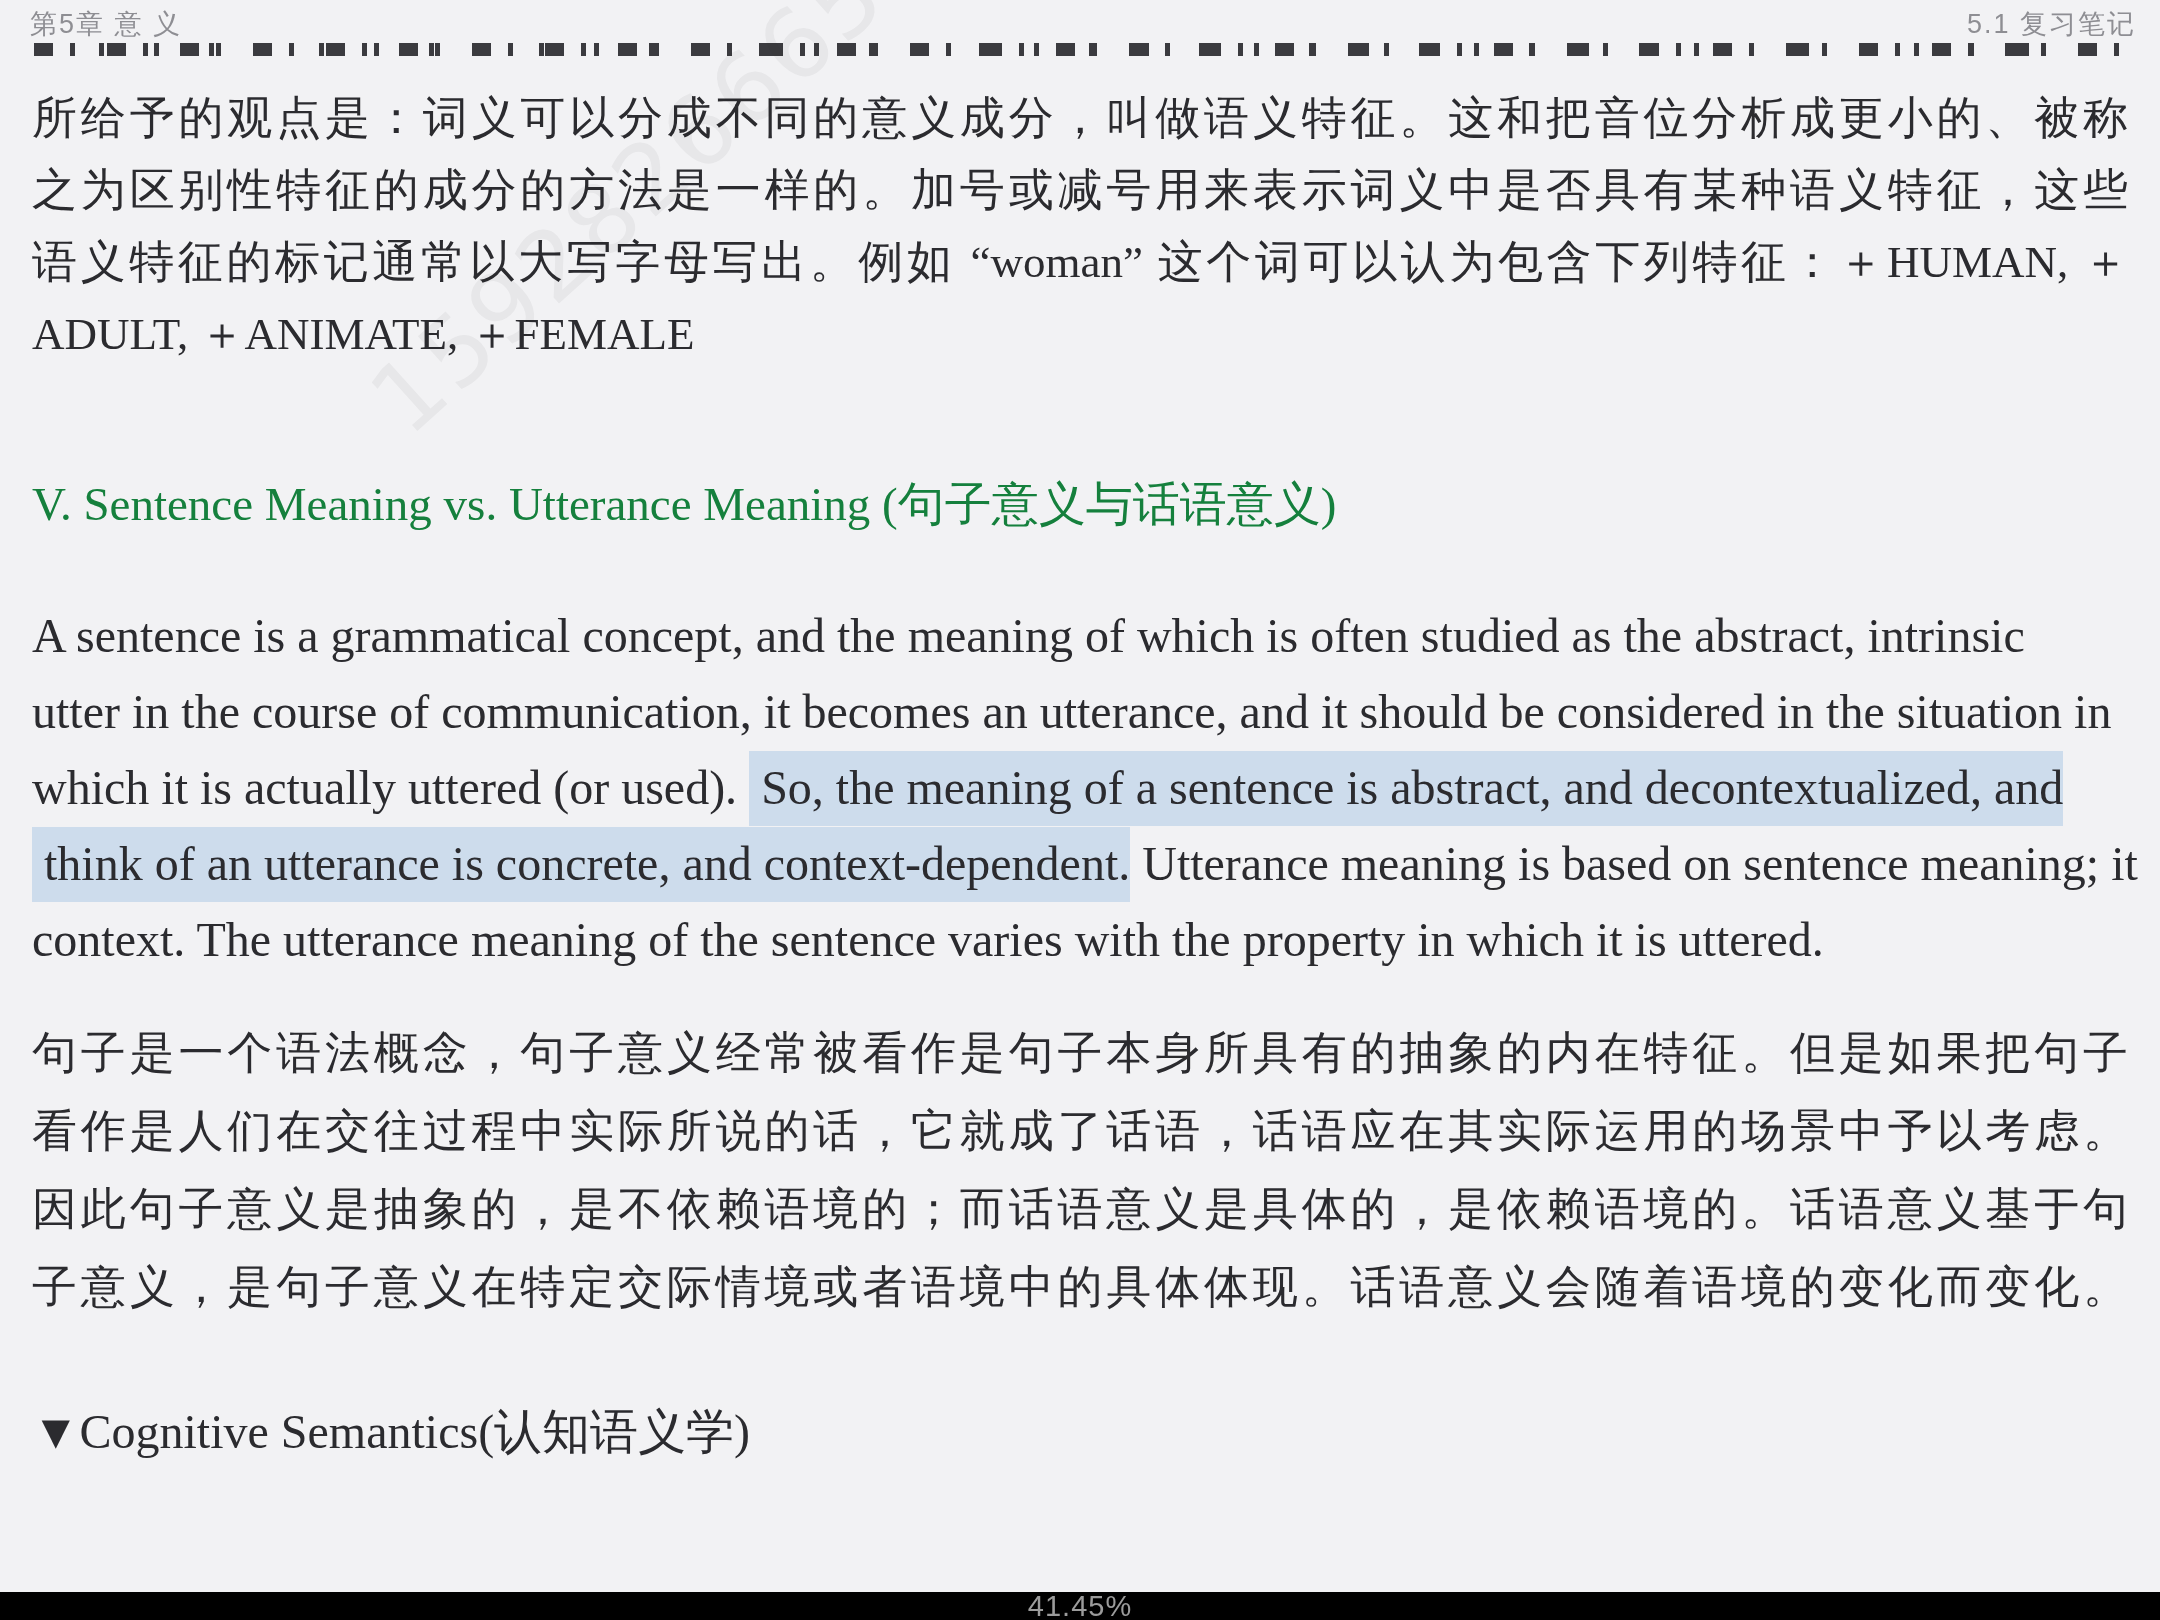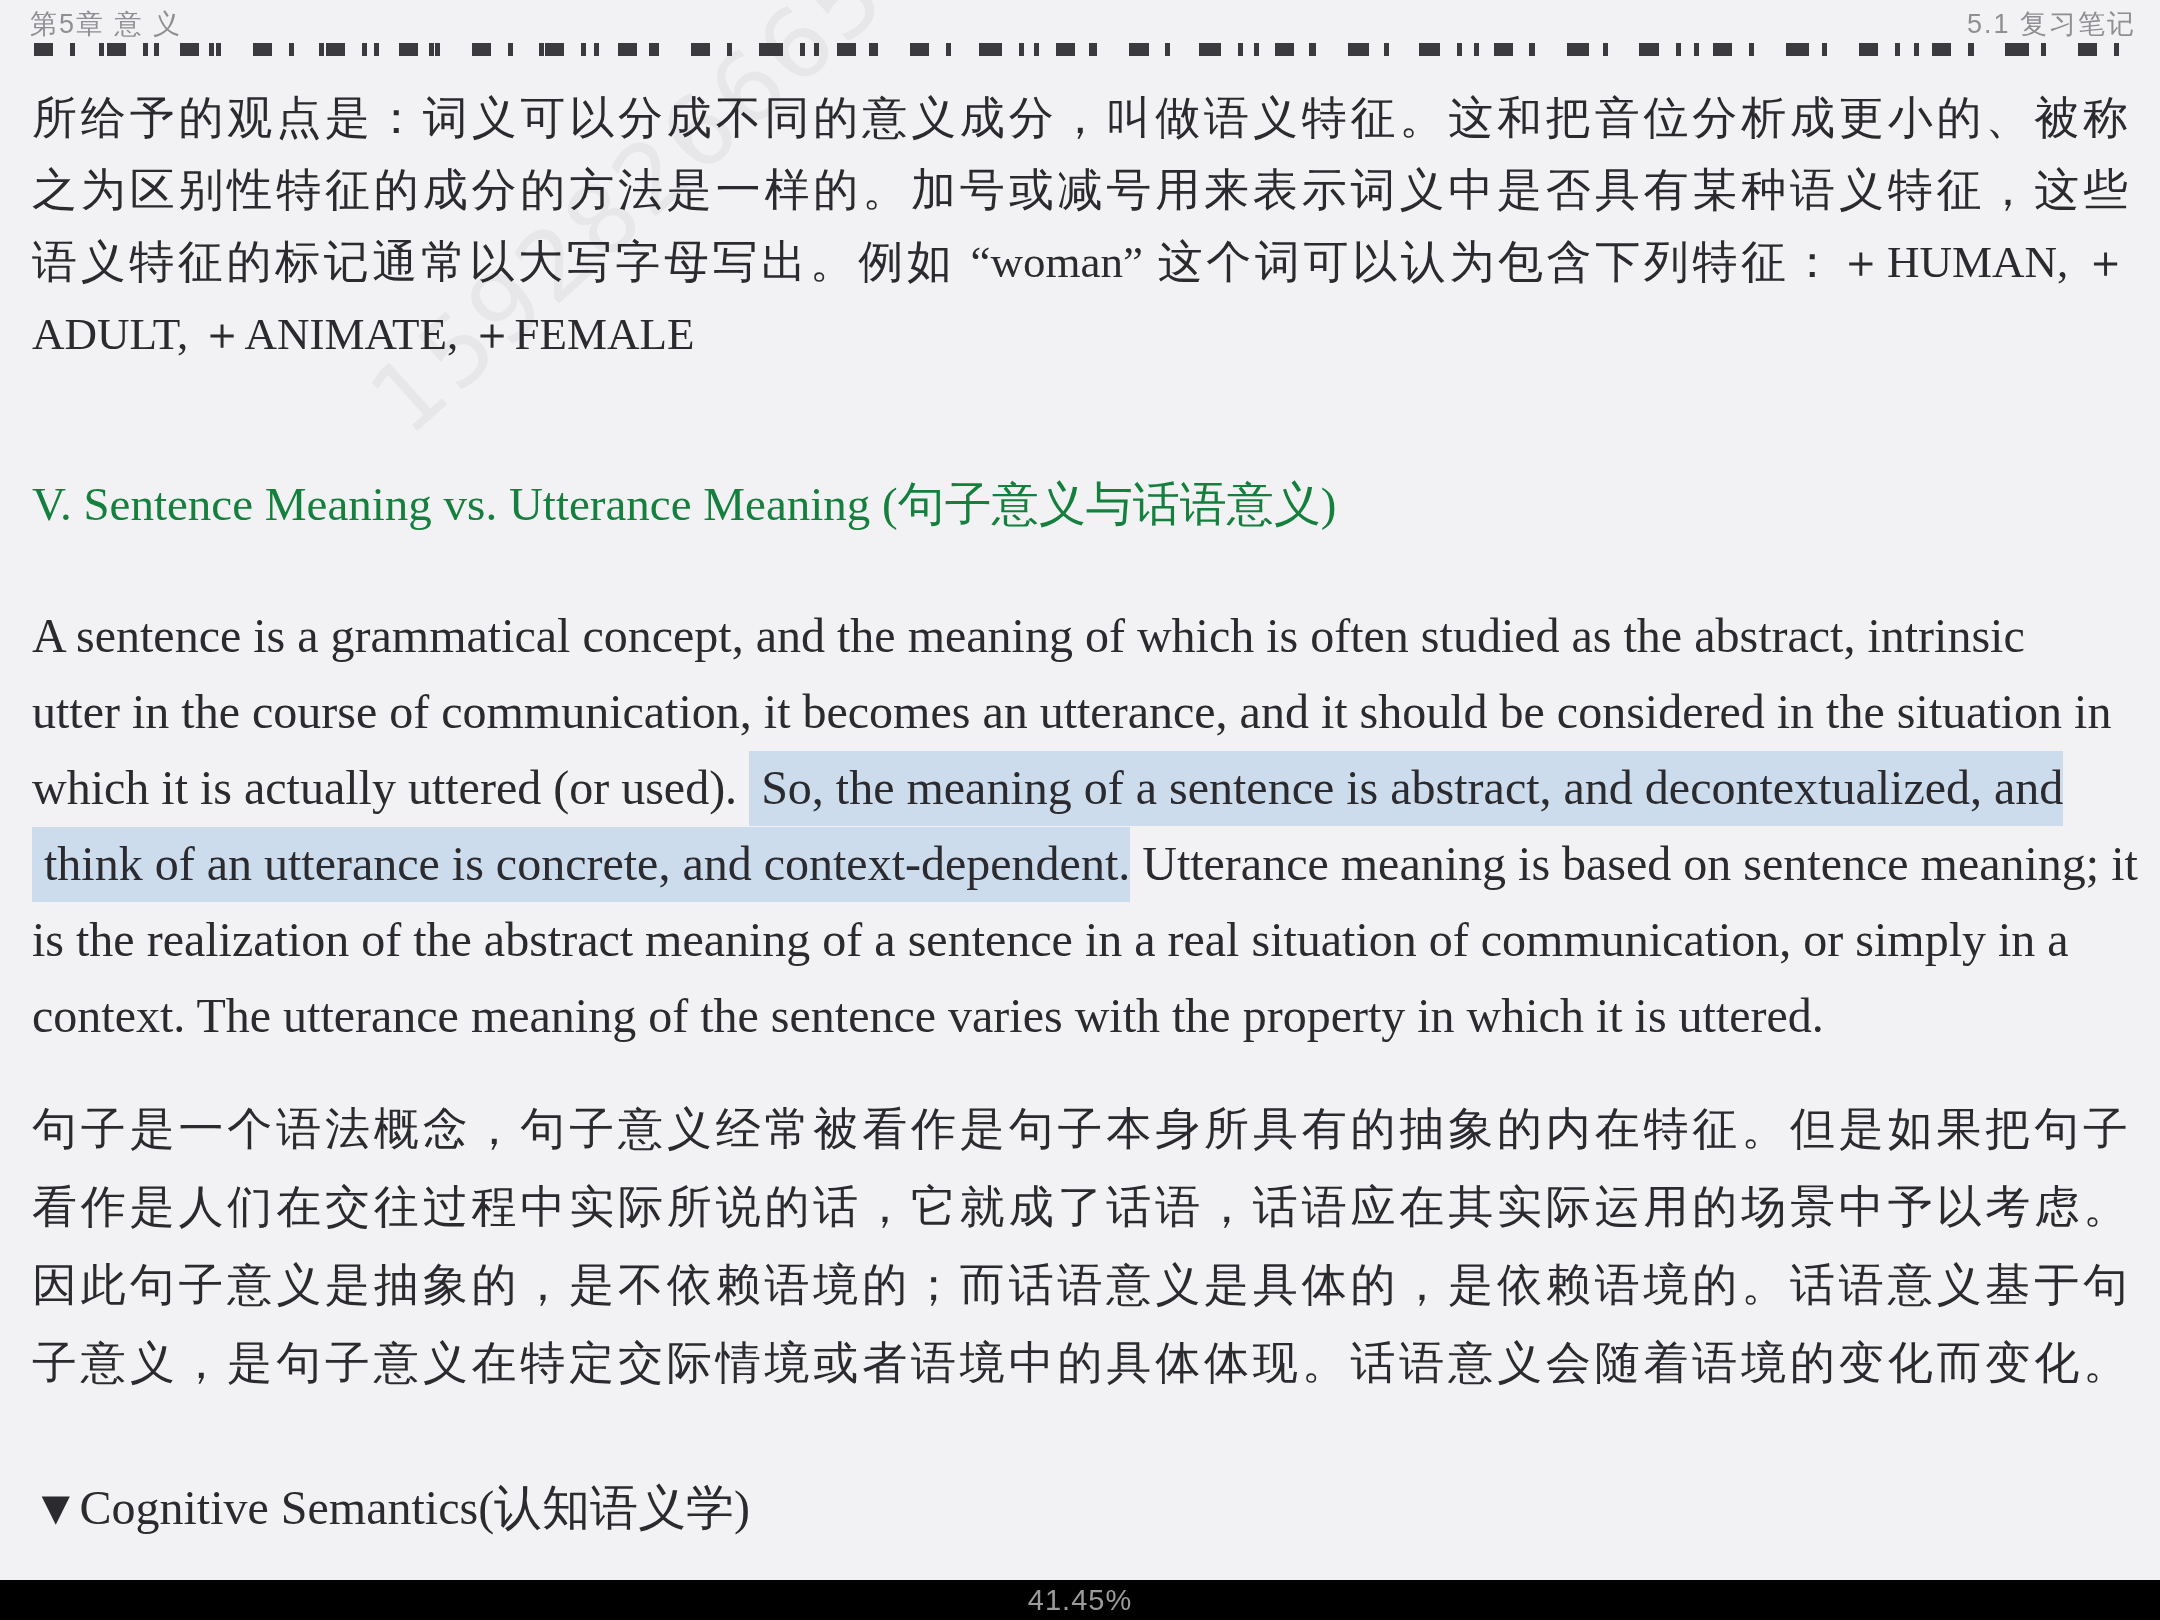--- a/index.html
+++ b/index.html
@@ -59,21 +59,21 @@
     position:absolute;left:424px;top:344px;
     font-size:96px;letter-spacing:4px;
     color:rgba(40,40,45,0.05);
     transform:rotate(-42deg);
     transform-origin:0 100%;
     pointer-events:none;
     font-family:"DejaVu Sans",sans-serif;
   }
   
   .footer{
-    position:absolute;left:0;right:0;bottom:0;height:40px;
+    position:absolute;left:0;right:0;bottom:0;height:28px;
     background:#000;
     display:flex;align-items:center;justify-content:center;
   }
   .footer span{
     font-family:"Liberation Sans","DejaVu Sans",sans-serif;
     font-size:29px;color:#9b9b9b;letter-spacing:1px;
   }
 </style>
 </head>
 <body>
@@ -98,21 +98,20 @@
         <div class="line"><span>ADULT, ＋ANIMATE, ＋FEMALE</span></div>
       </div>
 
     <h2 class="heading">V. Sentence Meaning vs. Utterance Meaning (句子意义与话语意义)</h2>
 
     <div class="para eng p-eng">
         <div class="line"><span>A sentence is a grammatical concept, and the meaning of which is often studied as the abstract, intrinsic</span></div>
         <div class="line"><span>utter in the course of communication, it becomes an utterance, and it should be considered in the situation in</span></div>
         <div class="line"><span>which it is actually uttered (or used). </span><span class="hl">So, the meaning of a sentence is abstract, and decontextualized, and</span></div>
         <div class="line"><span class="hl">think of an utterance is concrete, and context-dependent.</span><span> Utterance meaning is based on sentence meaning; it</span></div>
-        <div class="line"><span>is the realization of the abstract meaning of a sentence in a real situation of communication, or simply in a</span></div>
         <div class="line"><span>context. The utterance meaning of the sentence varies with the property in which it is uttered.</span></div>
       </div>
 
     <div class="para cjk cjk2 p2">
         <div class="line fill"><span>句子是一个语法概念，句子意义经常被看作是句子本身所具有的抽象的内在特征。但是如果把句子</span></div>
         <div class="line fill"><span>看作是人们在交往过程中实际所说的话，它就成了话语，话语应在其实际运用的场景中予以考虑。</span></div>
         <div class="line fill"><span>因此句子意义是抽象的，是不依赖语境的；而话语意义是具体的，是依赖语境的。话语意义基于句</span></div>
         <div class="line fill"><span>子意义，是句子意义在特定交际情境或者语境中的具体体现。话语意义会随着语境的变化而变化。</span></div>
       </div>
 

